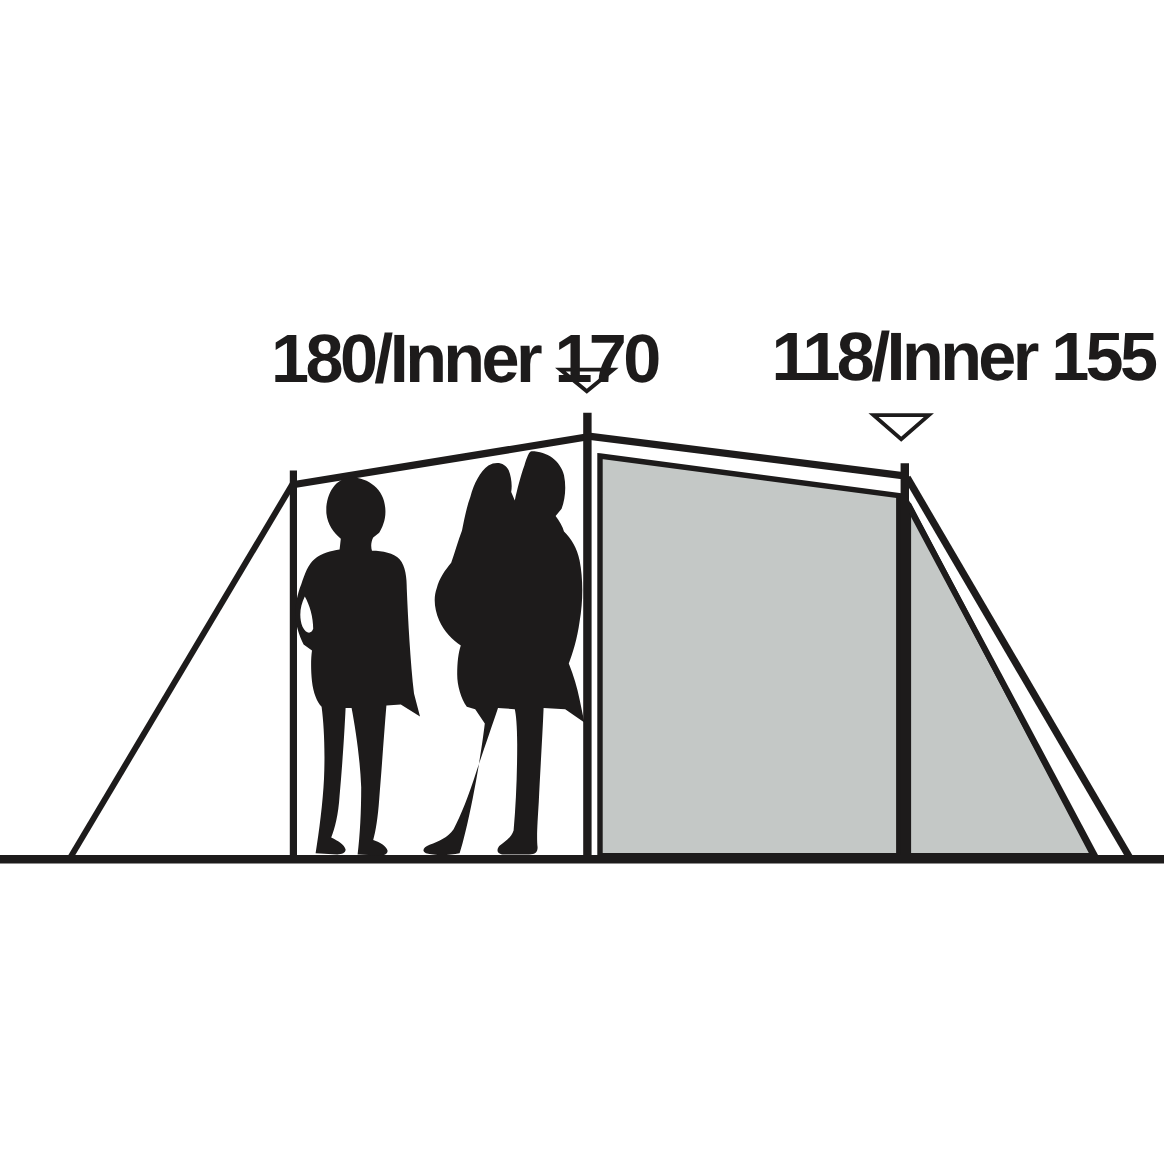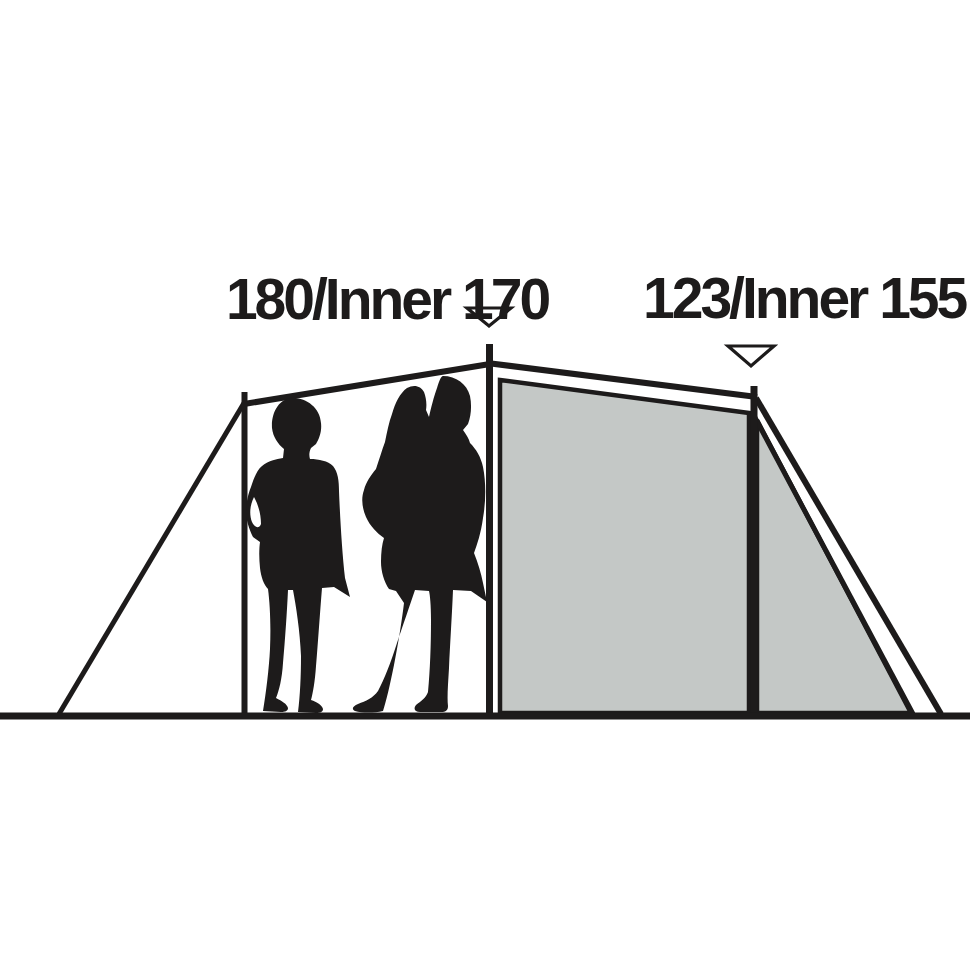--- a/index.html
+++ b/index.html
@@ -149,15 +149,15 @@
       C 395 403 400 393 407 388
       C 414 384 421 386 424 392
       C 426 397 427 404 426 410
       L 429 417
       C 431 408 434 396 437 388
       C 439 381 441 376 443 376
       Z"></path>
   </svg>
 
   <div class="label label-left">180/Inner 170</div>
-  <div class="label label-right">123/Inner 155</div>
+  <div class="label label-right">118/Inner 155</div>
 
 </div>
 
 </body></html>

